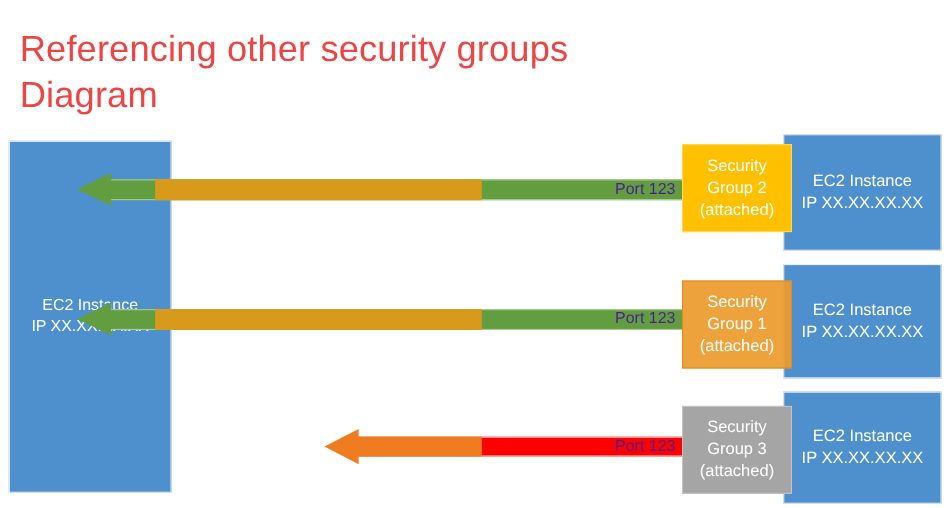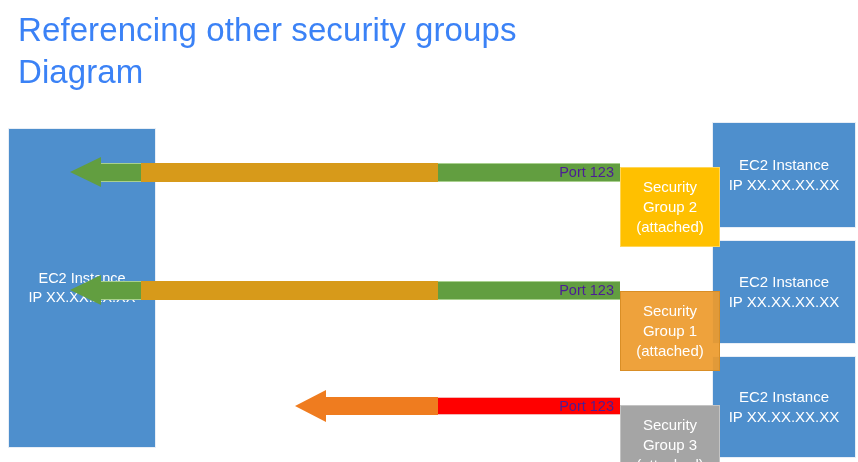--- a/index.html
+++ b/index.html
@@ -19,23 +19,23 @@
     position: absolute;
     left: 0; top: 0;
     width: 858px;
     height: 462px;
   }
 
   
   .title {
     position: absolute;
     left: 18px;
-    top: 9px;
+    top: 23px;
     width: 680px;
-    color: #3b82f6;
+    color: #ef4444;
     font-size: 33px;
     line-height: 42px;
     font-weight: 400;
     letter-spacing: 0.1px;
     white-space: pre-line;
   }
 
   
   .shape {
     position: absolute;
@@ -95,21 +95,20 @@
     position: relative;
     top: 30px;
   }
 
   
   .sg-chip {
     left: 620px;
     width: 100px;
     font-size: 15px;
     z-index: 7;
-    margin-top: 36px;
   }
   .sg-chip .lines { line-height: 1.33; }
   .sg-chip.c1 {
     top: 131px; height: 80px;
     background: #ffc000;
     border: 1px solid #ffd659;
   }
   .sg-chip.c2 {
     top: 255px; height: 80px;
     background: rgba(237, 155, 45, 0.93);

